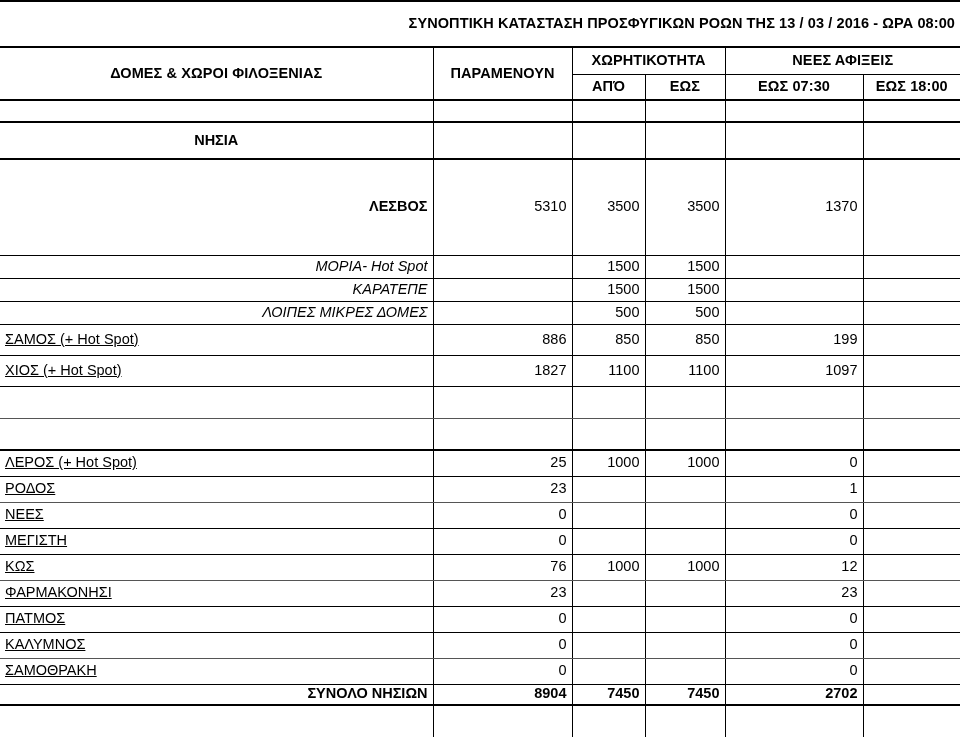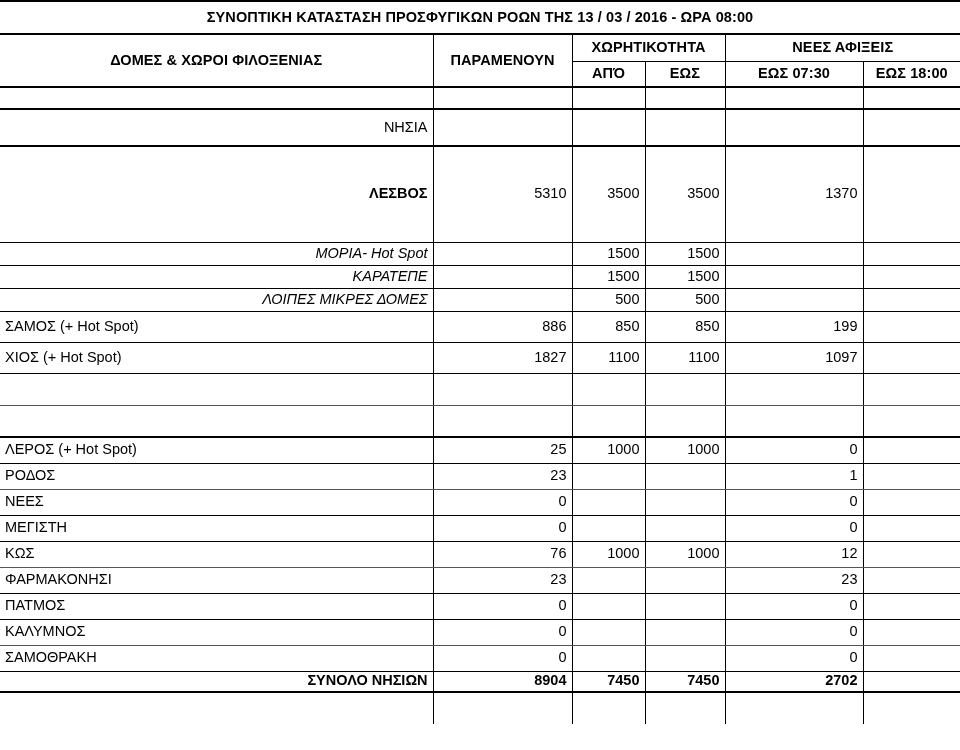--- a/index.html
+++ b/index.html
@@ -45,58 +45,58 @@
   .bb-thin  { border-bottom: 1px solid #555; }
   .br { border-right: 1.6px solid #000; }
 
   
   .title-row td {
     border-top: 2.5px solid #000;
     border-bottom: 2.5px solid #000;
     font-size: 17.5px;
     font-weight: bold;
     letter-spacing: 0.1px;
-    height: 33px;
+    height: 46px;
     padding-left: 6px;
-    text-align: center;
+    text-align: right;
     border-radius: 7px;
   }
 
   
   .hdr td {
     text-align: center;
     font-weight: bold;
     font-size: 14.5px;
     letter-spacing: 0.1px;
   }
   .hdr-top td { height: 27px; }
   .hdr-bot td { height: 26px; }
 
   
-  .lbl-left   { text-align: left; }
+  .lbl-left   { text-align: left; text-decoration: underline; }
   .lbl-right  { text-align: right; }
   .num        { text-align: right; font-size: 14.5px; }
   .bold       { font-weight: bold; }
   .ital       { font-style: italic; }
 
   .r-spacer td   { height: 22px; }
   .r-region td   { height: 37px; }
   .r-big td      { height: 96px; }
   .r-sub td      { height: 23px; }
   .r-std td      { height: 31px; }
   .r-norm td     { height: 26px; margin-top: 30px; }
   .r-empty td    { height: 32px; }
   .r-total td    { height: 21px; font-weight: bold; }
   .r-tail td     { height: 32px; }
 
   .region-label {
     padding-left: 175px;
-    font-weight: normal;
+    font-weight: bold;
     font-size: 16px;
-    text-align: right;
+    text-align: center;
   }
   .island-big {
     text-align: right;
     font-weight: bold;
     font-size: 16px;
   }
 </style>
 </head>
 <body>
 

